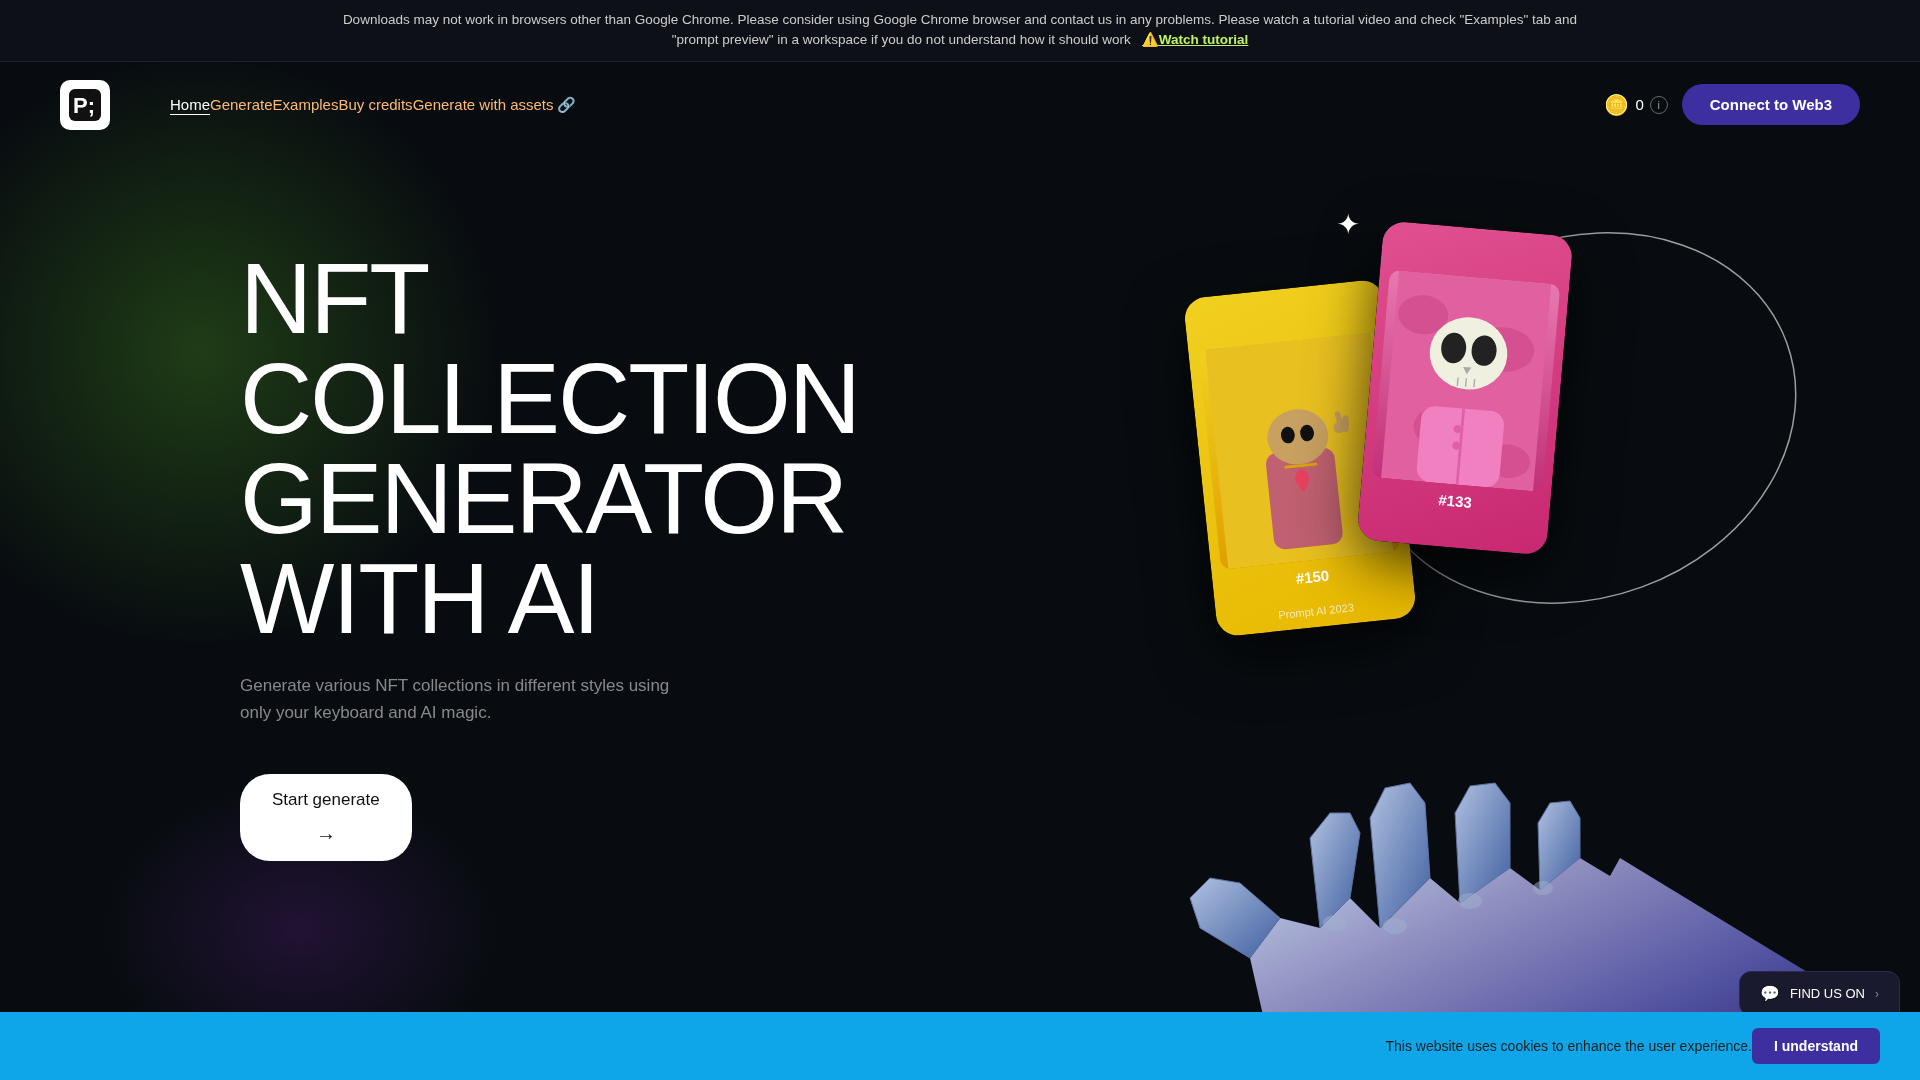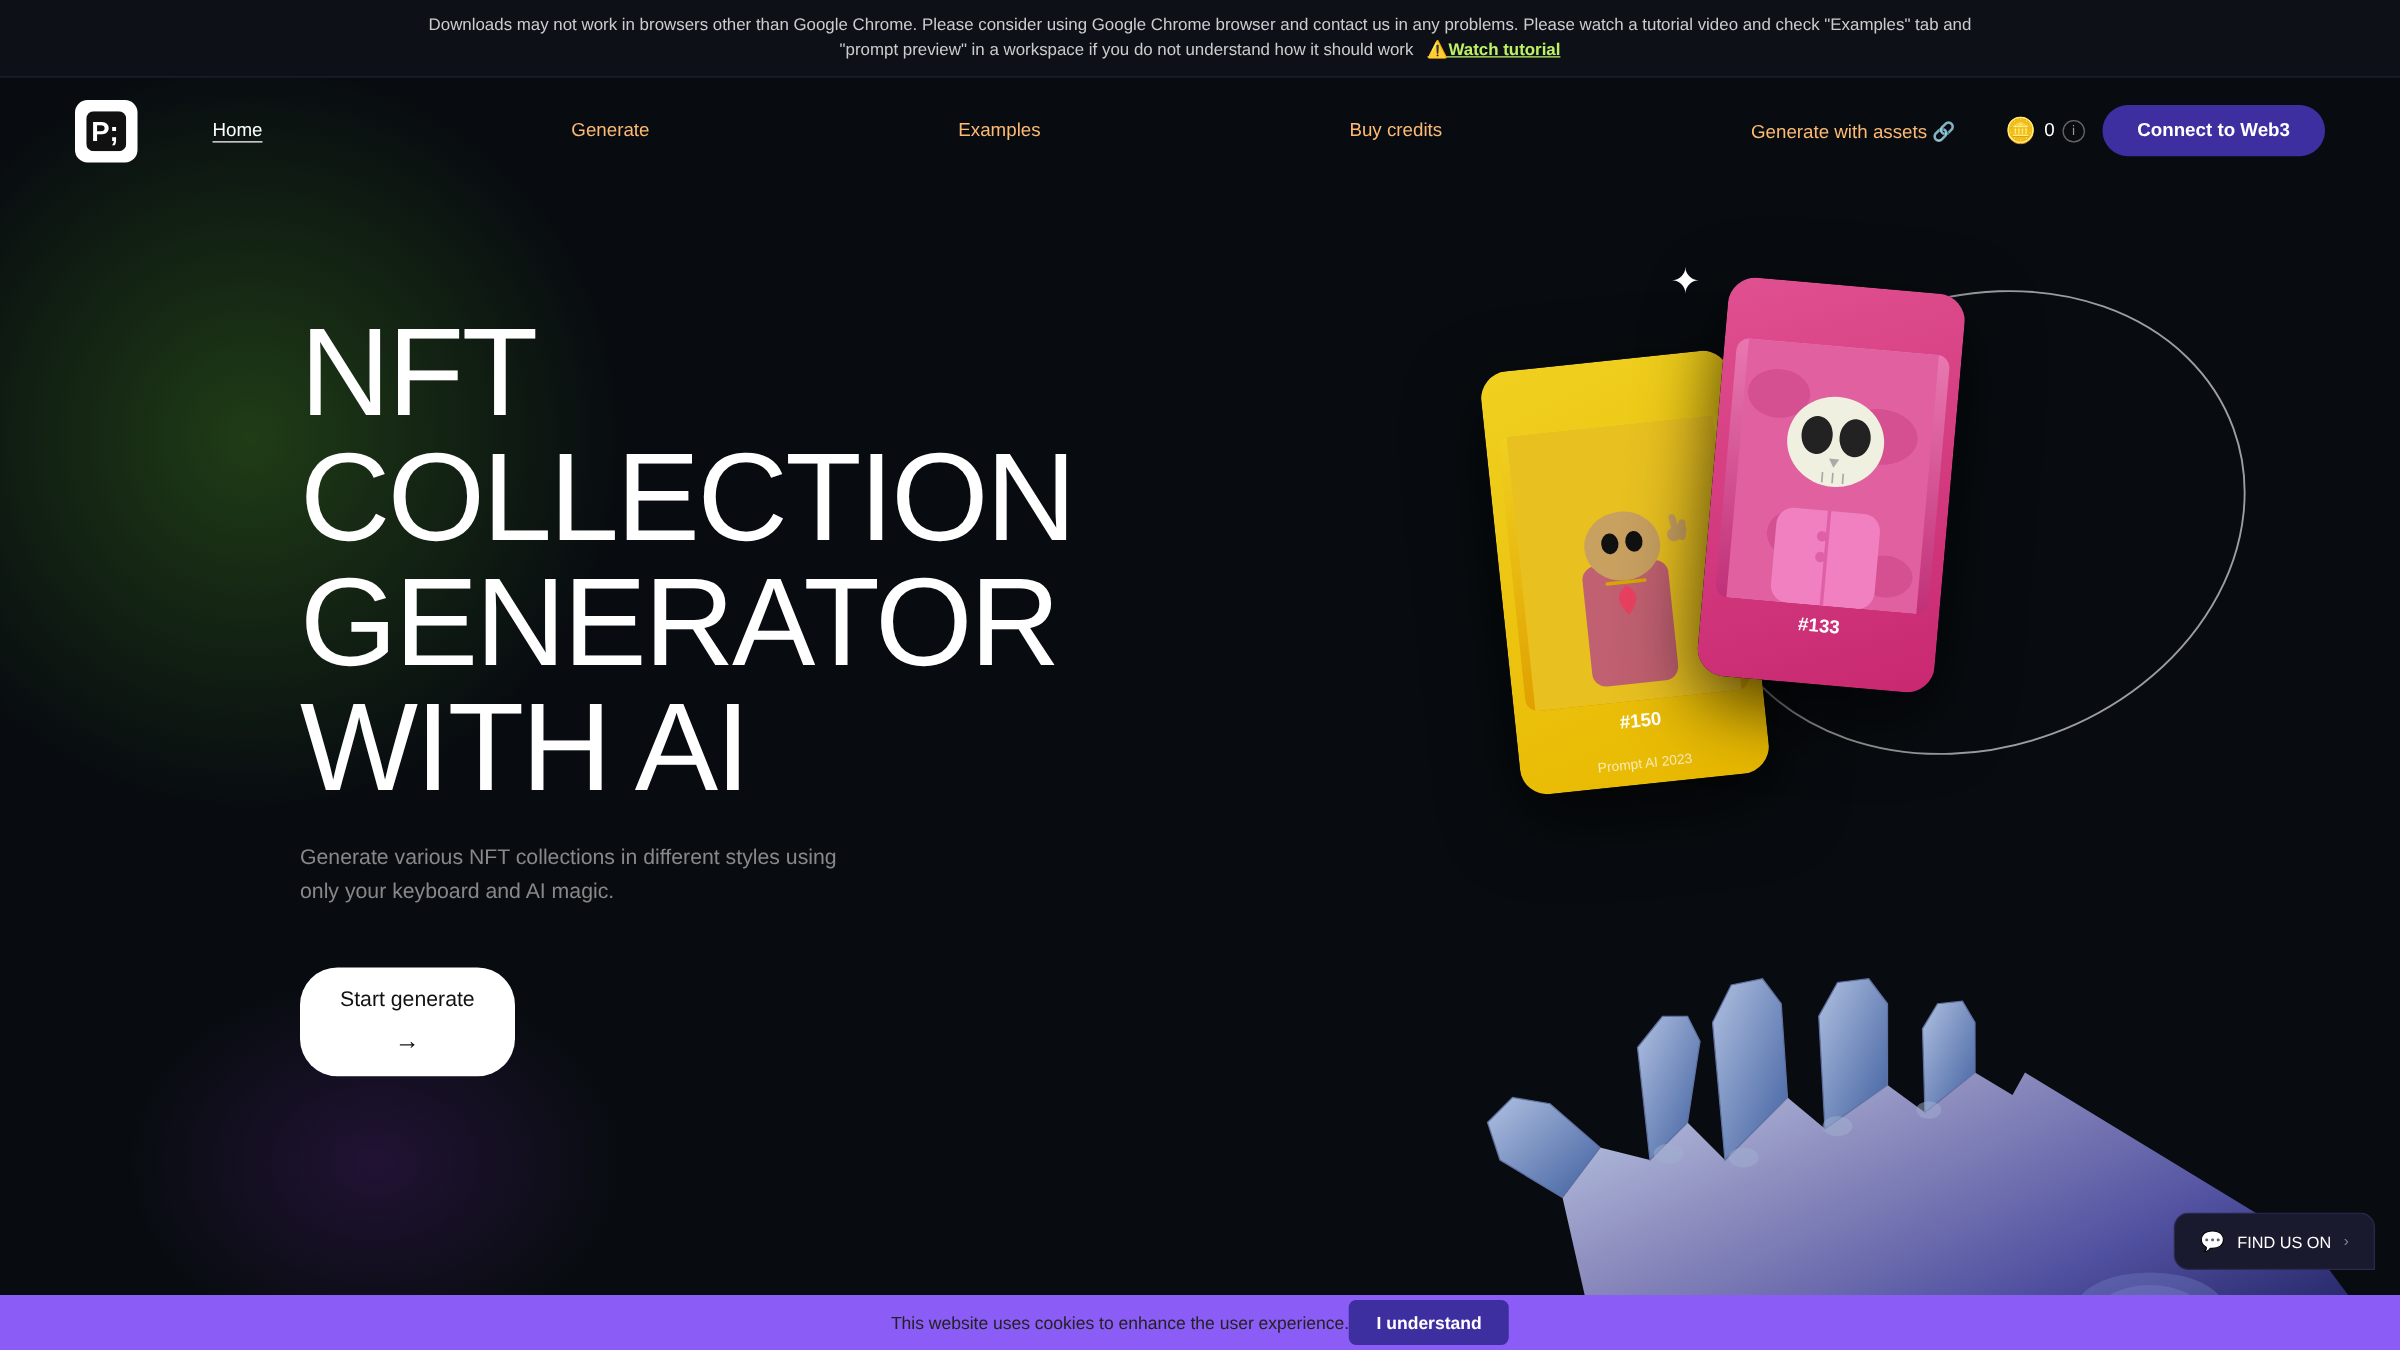--- a/index.html
+++ b/index.html
@@ -91,23 +91,21 @@
       justify-content: center;
     }
     .logo-box svg {
       width: 32px;
       height: 32px;
     }
 
     .nav-links {
       display: flex;
       align-items: center;
-      gap: 36px;
       flex: 1;
-      justify-content: space-between;
     }
     .nav-link {
       color: #fdba74;
       text-decoration: none;
       font-size: 15px;
       cursor: pointer;
       transition: color 0.2s;
     }
     .nav-link.active {
       color: #fff;
@@ -339,26 +337,26 @@
       width: 500px;
       height: 480px;
     }
 
     
     .cookie-bar {
       position: fixed;
       bottom: 0;
       left: 0;
       width: 100%;
-      background: #8b5cf6;
+      background: #0ea5e9;
       color: #222;
       display: flex;
       align-items: center;
-      justify-content: center;
-      padding: 4px 40px;
+      justify-content: flex-end;
+      padding: 16px 40px;
       z-index: 100;
       font-size: 14px;
     }
     .cookie-accept-btn {
       background: #3d2fa0;
       color: #fff;
       border: none;
       border-radius: 6px;
       padding: 10px 22px;
       font-size: 14px;

